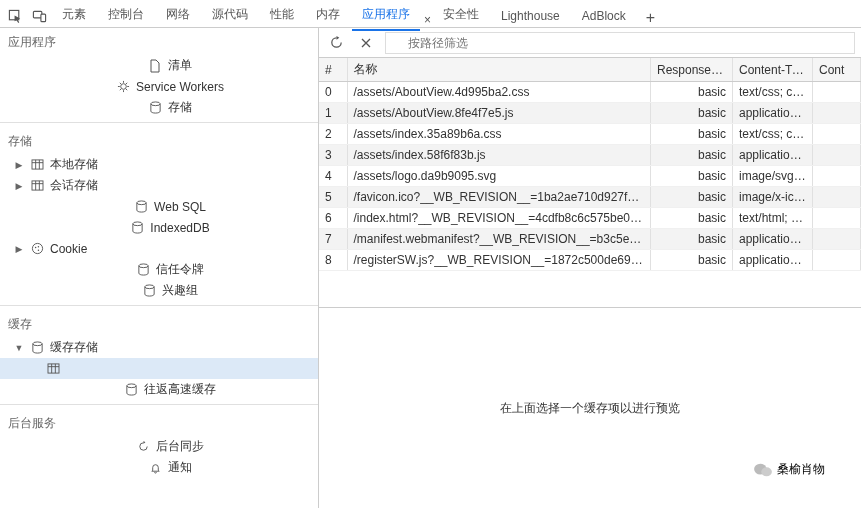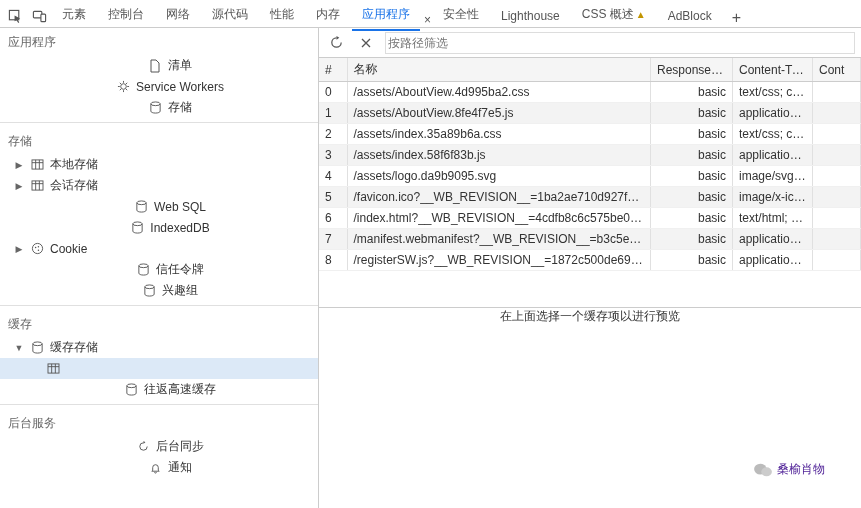--- a/index.html
+++ b/index.html
@@ -19,34 +19,34 @@
 .tree-item.indent1 { padding-left: 22px; justify-content: center; }
 .tree-item.indent2 { padding-left: 46px; }
 .tree-item.selected { background: #dce9f7; }
 .tree-item .caret { width: 10px; text-align: center; color: #666; font-size: 9px; }
 .tree-item .icon { width: 14px; height: 14px; display: flex; align-items: center; justify-content: center; color: #555; }
 hr.sep { border: none; border-top: 1px solid #e0e0e0; margin: 4px 0; }
 .right { flex: 1; display: flex; flex-direction: column; min-width: 0; }
 .toolbar { display: flex; align-items: center; height: 30px; border-bottom: 1px solid #ccc; padding: 0 6px; gap: 8px; }
 .toolbar .tbtn { width: 22px; height: 22px; display: flex; align-items: center; justify-content: center; color: #555; }
 .filter { flex: 1; }
-.filter input { width: 100%; border: 1px solid #ddd; padding: 3px 2px; outline: none; color: #ec4899; }
+.filter input { width: 100%; border: 1px solid #ddd; padding: 3px 22px; outline: none; color: #ec4899; }
 .table-wrap { height: 250px; overflow: hidden; border-bottom: 1px solid #ccc; }
 table { width: 100%; border-collapse: collapse; table-layout: fixed; }
 th, td { border-right: 1px solid #e0e0e0; border-bottom: 1px solid #f0f0f0; padding: 3px 6px; text-align: left; white-space: nowrap; overflow: hidden; text-overflow: ellipsis; height: 20px; }
 th { background: #f5f5f5; color: #333; font-weight: normal; border-bottom: 1px solid #ccc; }
 tbody tr:nth-child(even) { background: #f3f3f3; }
 .col-idx { width: 28px; }
 .col-name { width: auto; }
 .col-rt { width: 82px; text-align: center; }
 .col-ct { width: 80px; margin-top: 48px; }
 .col-last { width: 48px; }
 td.rt { text-align: right; }
-.preview { flex: 1; display: flex; justify-content: center; position: relative; color: #333; font-size: 15px; }
-.watermark { position: absolute; right: 36px; bottom: 30px; color: #4c1d95; display: flex; align-items: center; gap: 4px; font-size: 15px; pointer-events: none; }
+.preview { flex: 1; display: flex; align-items: center; justify-content: center; position: relative; color: #333; font-size: 15px; }
+.watermark { position: absolute; right: 36px; bottom: 30px; color: #000000; display: flex; align-items: center; gap: 4px; font-size: 15px; pointer-events: none; }
 svg { display: block; }
 </style>
 </head>
 <body>
 
 <div class="top-tabs">
   <span class="ticon">
       <svg width="15" height="15" viewBox="0 0 16 16">
         <rect x="1.5" y="1.5" width="10" height="10" fill="none" stroke="#555" stroke-width="1.2"></rect>
         <path d="M7 7 L13 10 L10 11 L12 14 L11 15 L9 12 L7 13 Z" fill="#555"></path>
@@ -61,21 +61,20 @@
   <span class="tab">元素</span>
   <span class="tab">控制台</span>
   <span class="tab">网络</span>
   <span class="tab">源代码</span>
   <span class="tab">性能</span>
   <span class="tab">内存</span>
   <span class="tab active">应用程序</span>
   <span class="close">×</span>
   <span class="tab">安全性</span>
   <span class="tab">Lighthouse</span>
-  <span class="tab"><span>CSS 概述</span><span class="warn">▲</span></span>
   <span class="tab">AdBlock</span>
   <span class="plus">+</span>
 </div>
 
 <div class="main">
   <div class="sidebar">
     <div class="section-title">应用程序</div>
     <div class="tree-item indent1">
         <span class="icon">
           <svg width="12" height="14" viewBox="0 0 12 14">

